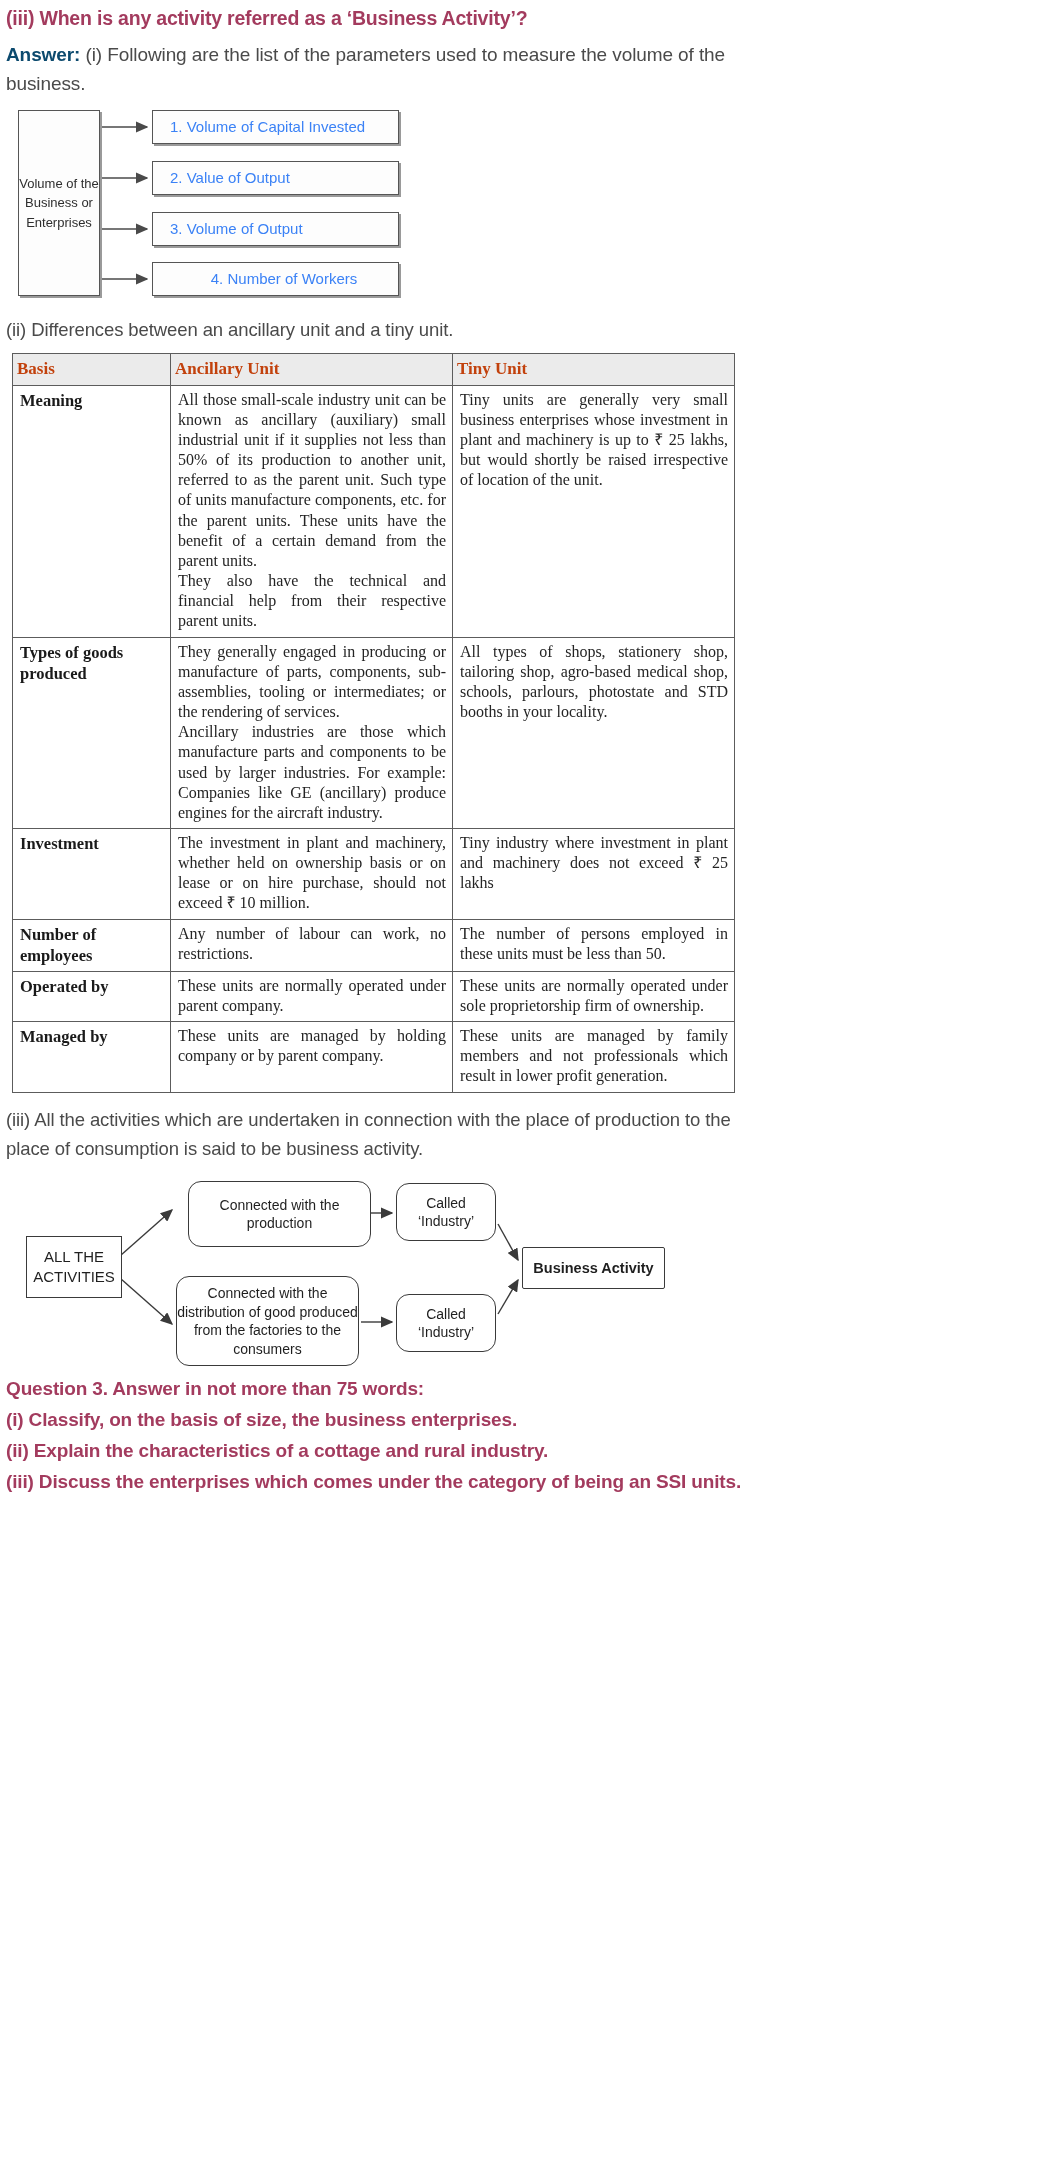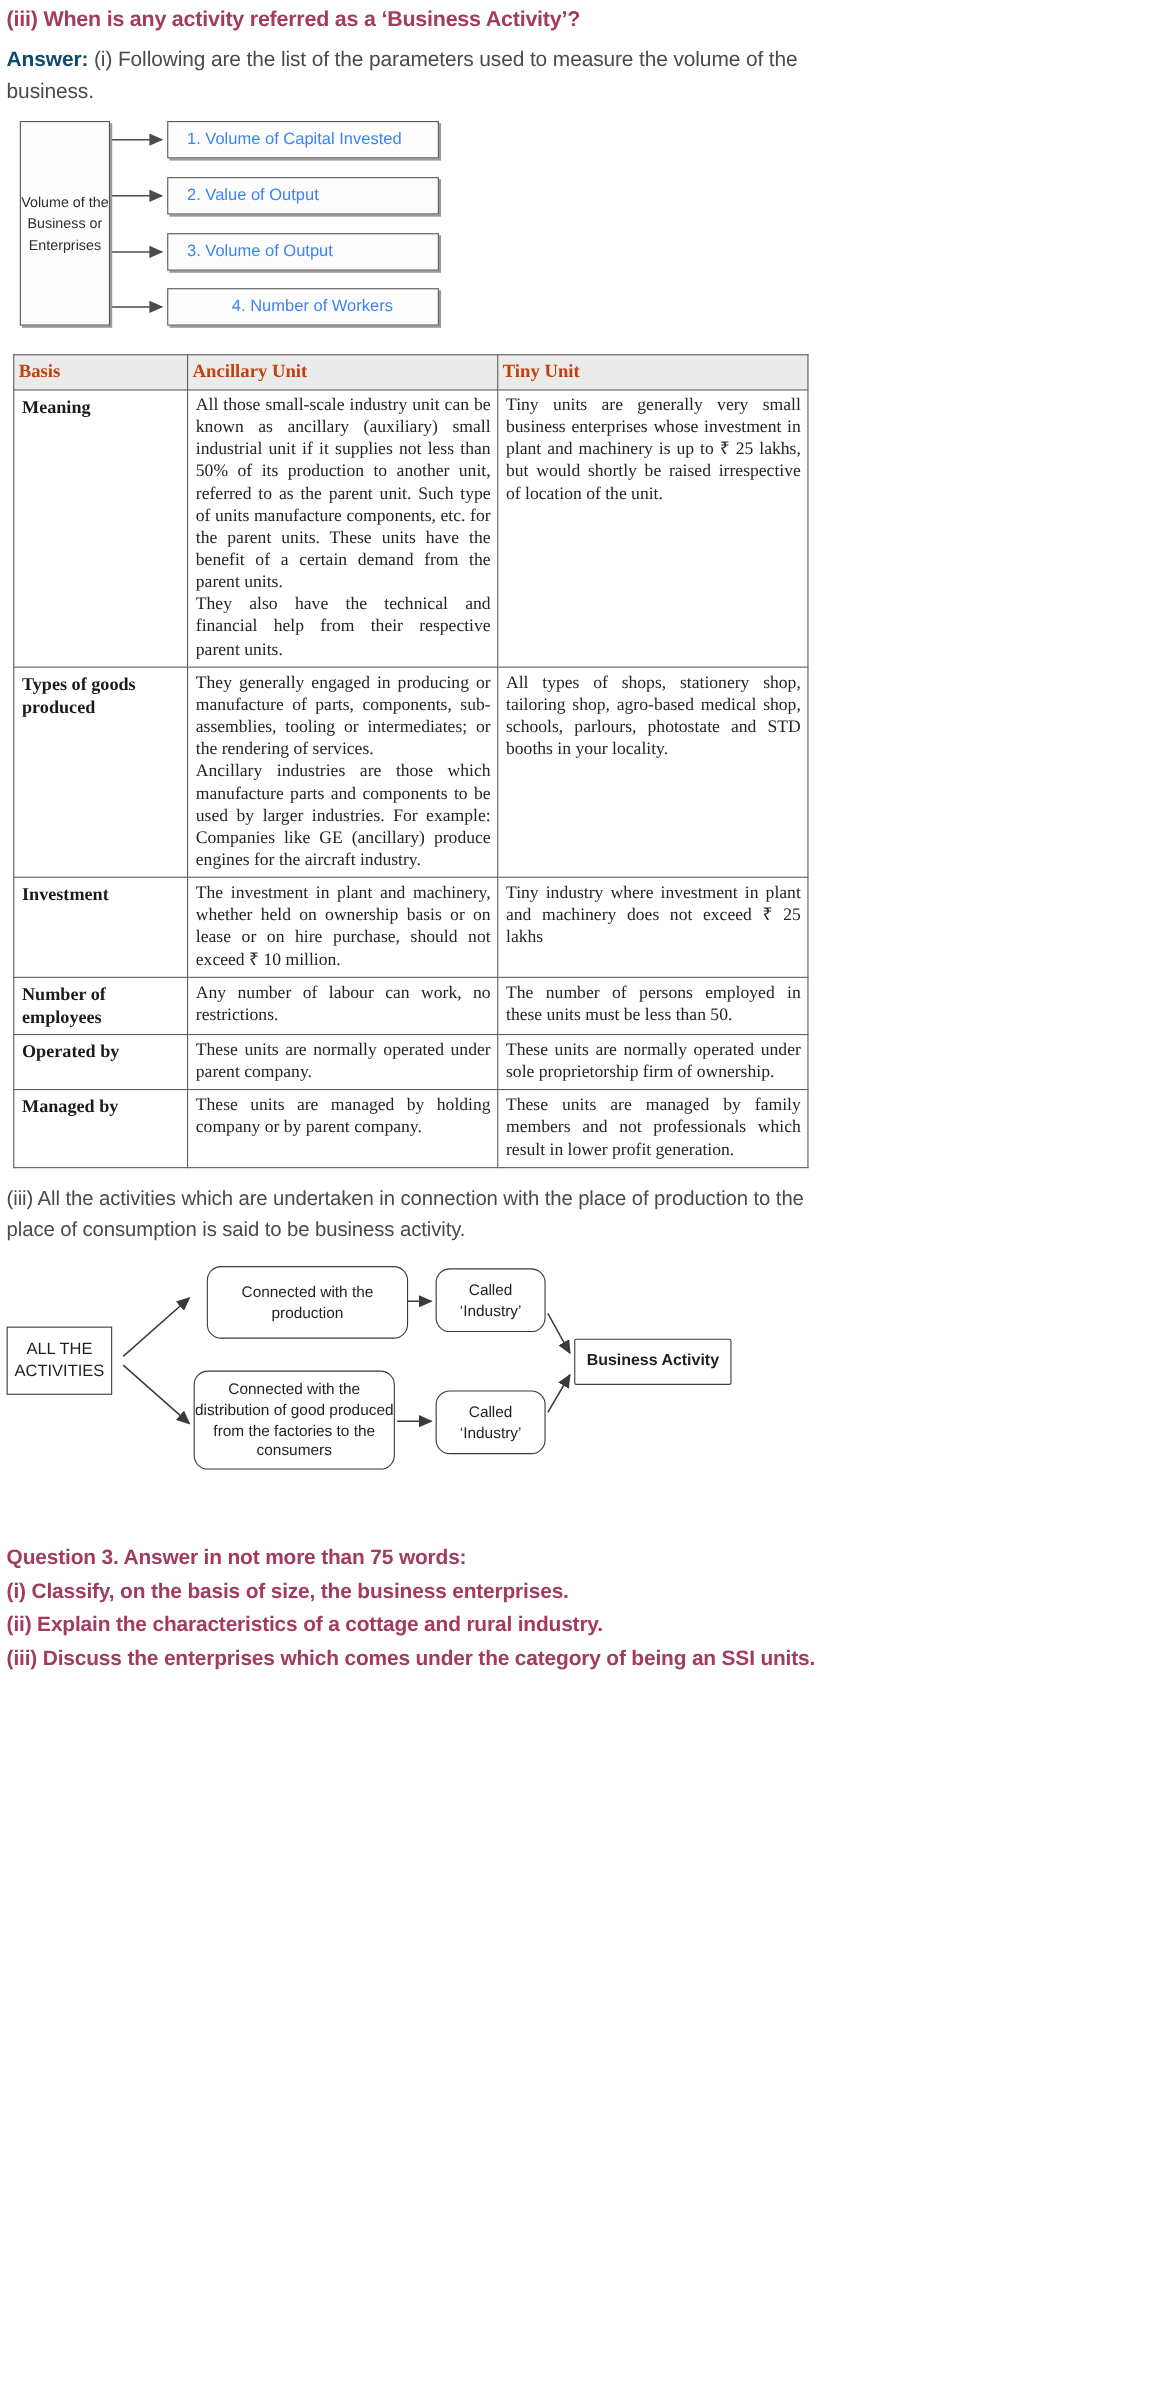--- a/index.html
+++ b/index.html
@@ -135,21 +135,21 @@
     position: absolute;
     display: flex; align-items: center; justify-content: center;
     text-align: center;
     font-size: 14px;
     line-height: 1.33;
     color: #1f1f1f;
     background: #ffffff;
     border: 1.5px solid #3a3a3a;
   }
   .d2-all {
-    left: 0; top: 62px;
+    left: 20px; top: 62px;
     width: 96px; height: 62px;
     font-size: 15px;
     font-weight: normal;
   }
   .d2-prod {
     left: 182px; top: 7px;
     width: 183px; height: 66px;
     border-radius: 13px;
   }
   .d2-dist {
@@ -170,21 +170,21 @@
   .d2-ba {
     left: 516px; top: 73px;
     width: 143px; height: 42px;
     font-size: 14.5px;
     font-weight: bold;
     border-radius: 2px;
   }
   .d2-svg { position: absolute; left: 0; top: 0; }
 
   
-  .qblock { margin-top: 58px; }
+  .qblock { }
   .qline {
     color: #a33b5e;
     font-weight: bold;
     font-size: 19px;
     line-height: 1.63;
     letter-spacing: -0.15px;
   }
 </style>
 </head>
 <body>
@@ -223,20 +223,21 @@
       <span>2. Value of Output</span>
     </div>
     <div class="d1-box d1-b3">
       <span>3. Volume of Output</span>
     </div>
     <div class="d1-box d1-b4">
       <span>4. Number of Workers</span>
     </div>
   </div>
 
+  <div class="sub-line" style="margin-top:4px">(ii) Differences between an ancillary unit and a tiny unit.</div>
 
   <table class="cmp">
     <colgroup>
       <col class="col-basis">
         <col class="col-anc">
         <col class="col-tiny">
     </colgroup>
     <thead>
       <tr>
         <th>Basis</th>

